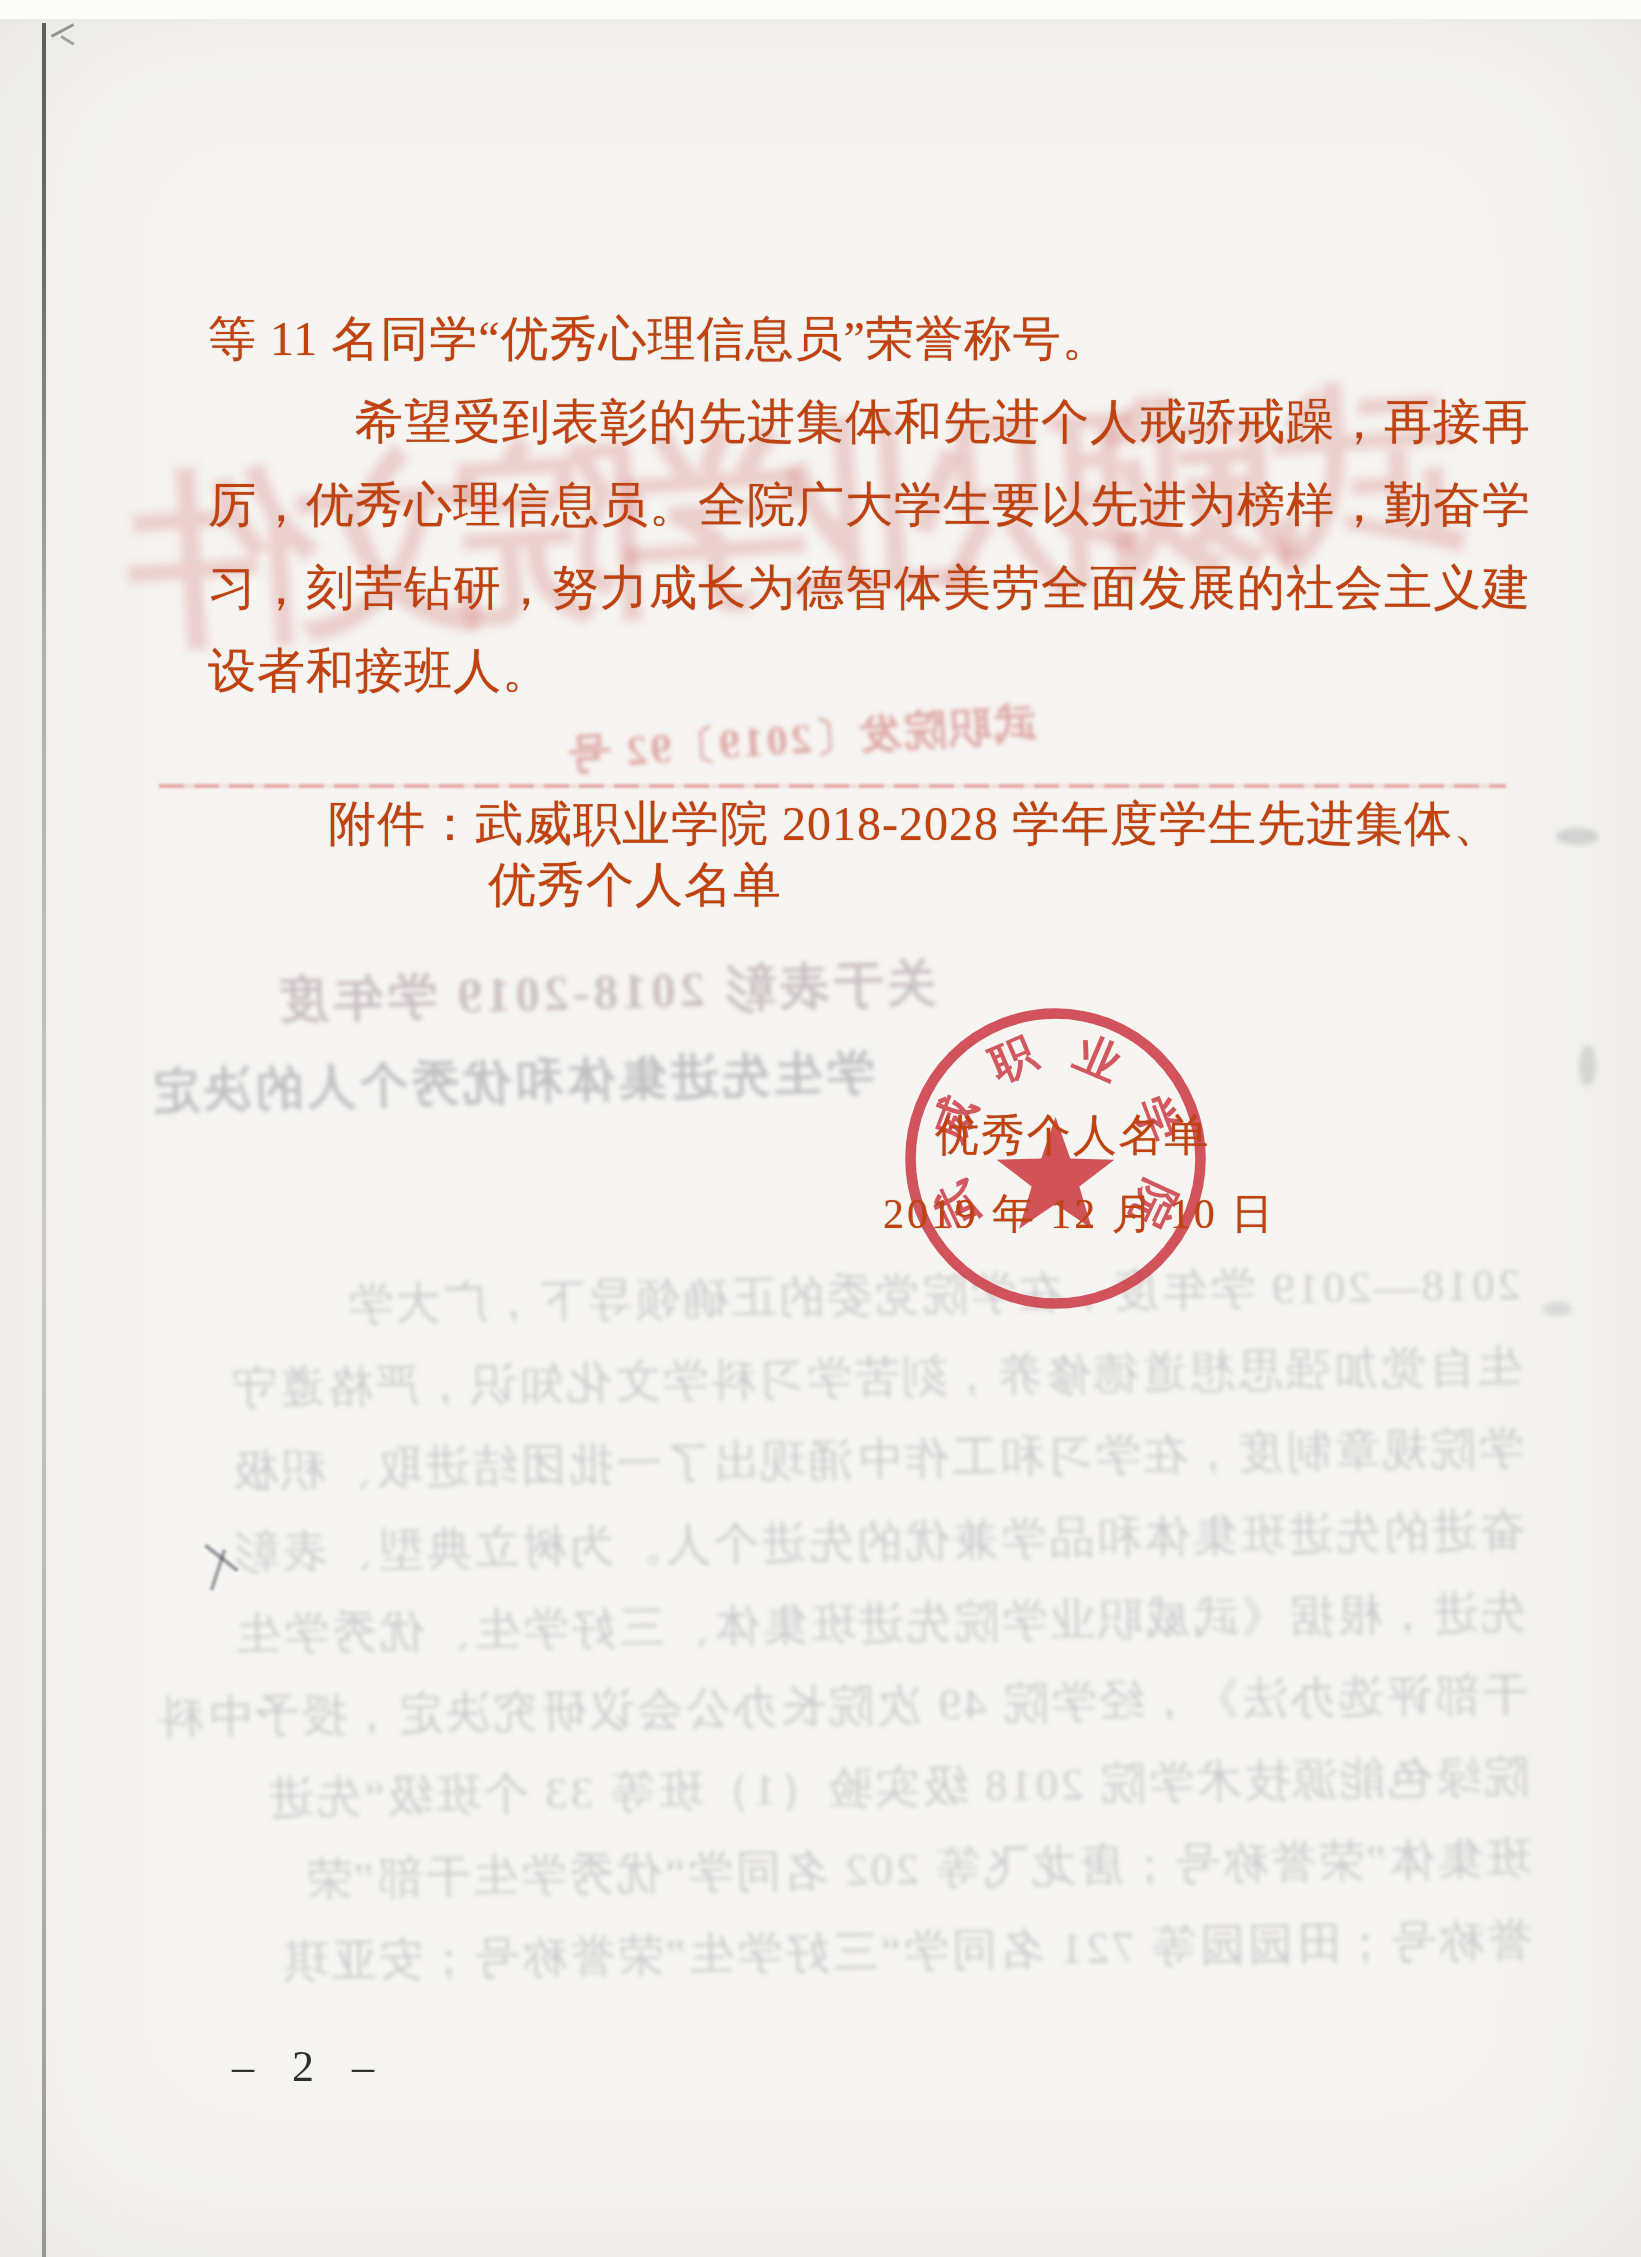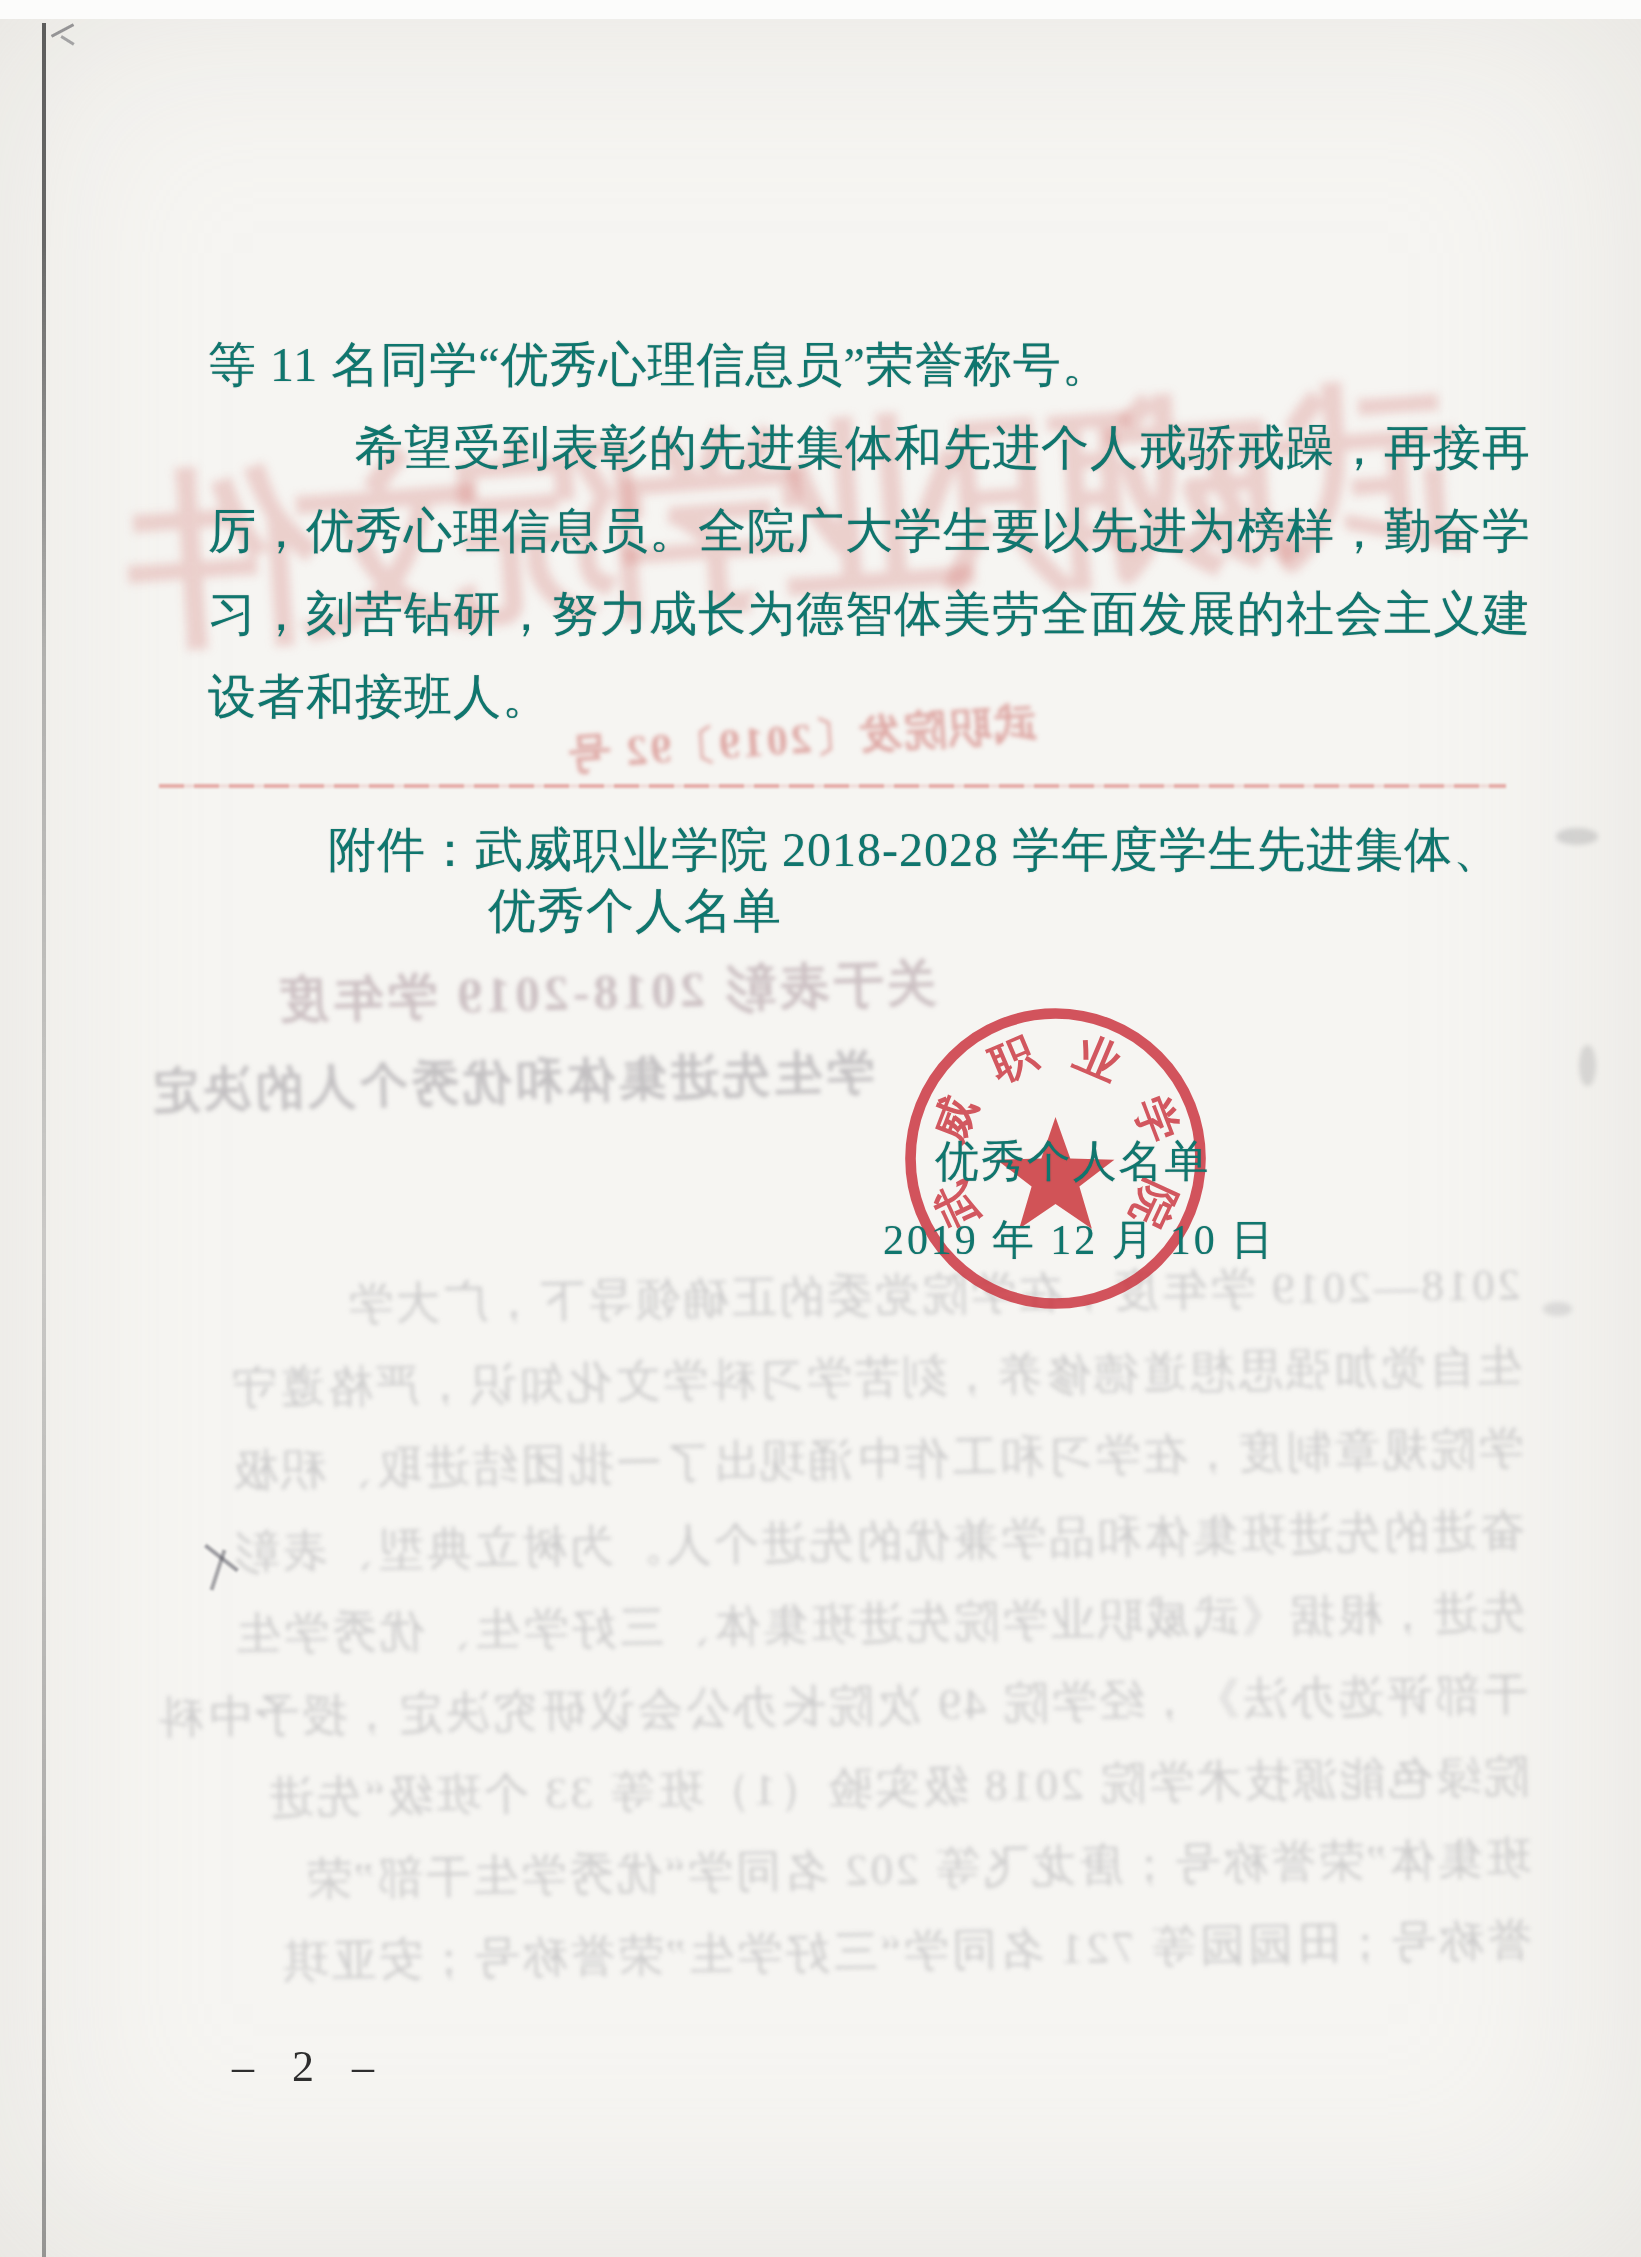--- a/index.html
+++ b/index.html
@@ -5,23 +5,22 @@
   html,body{margin:0;padding:0;background:#e8e7e4;}
   .page{
     position:relative;width:1641px;height:2257px;overflow:hidden;
     background:#f6f5f2;
     box-shadow:inset 0 0 212px rgba(205,202,194,.38);
     font-family:"Liberation Serif","DejaVu Serif",serif;
   }
   .abs{position:absolute;white-space:nowrap;}
   
   .ink{
-    color:#0f766e;font-size:48px;letter-spacing:1px;
+    color:#c2410c;font-size:48px;letter-spacing:1px;
     text-shadow:0 0 1.2px rgba(55,55,55,.38);
-    margin-top:26px;
   }
   
   .mir{transform-origin:center center;}
   .bleed-header{
     font-size:193px;font-weight:bold;letter-spacing:-29px;
     color:rgba(206,100,96,.26);filter:blur(4.8px);
     transform:rotate(-4deg) scaleX(-1);
   }
   .bleed-docnum{
     font-size:42px;font-weight:bold;letter-spacing:2.9px;

